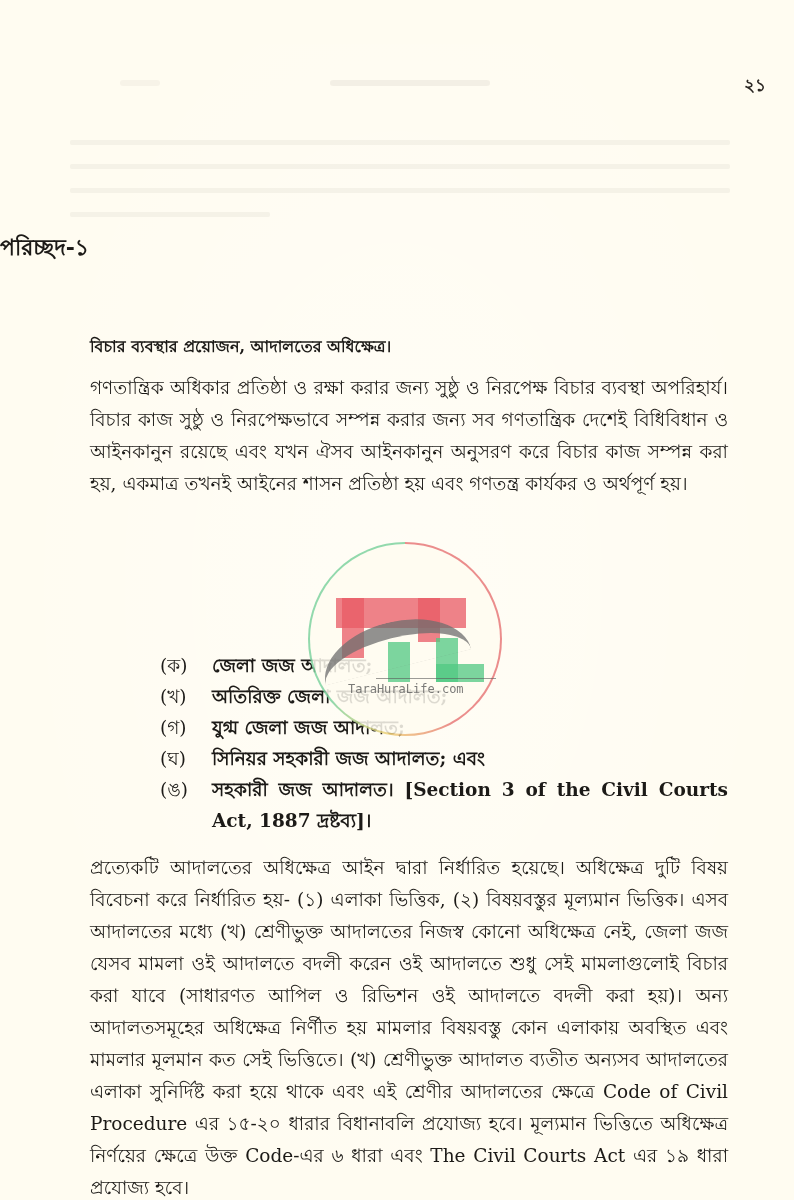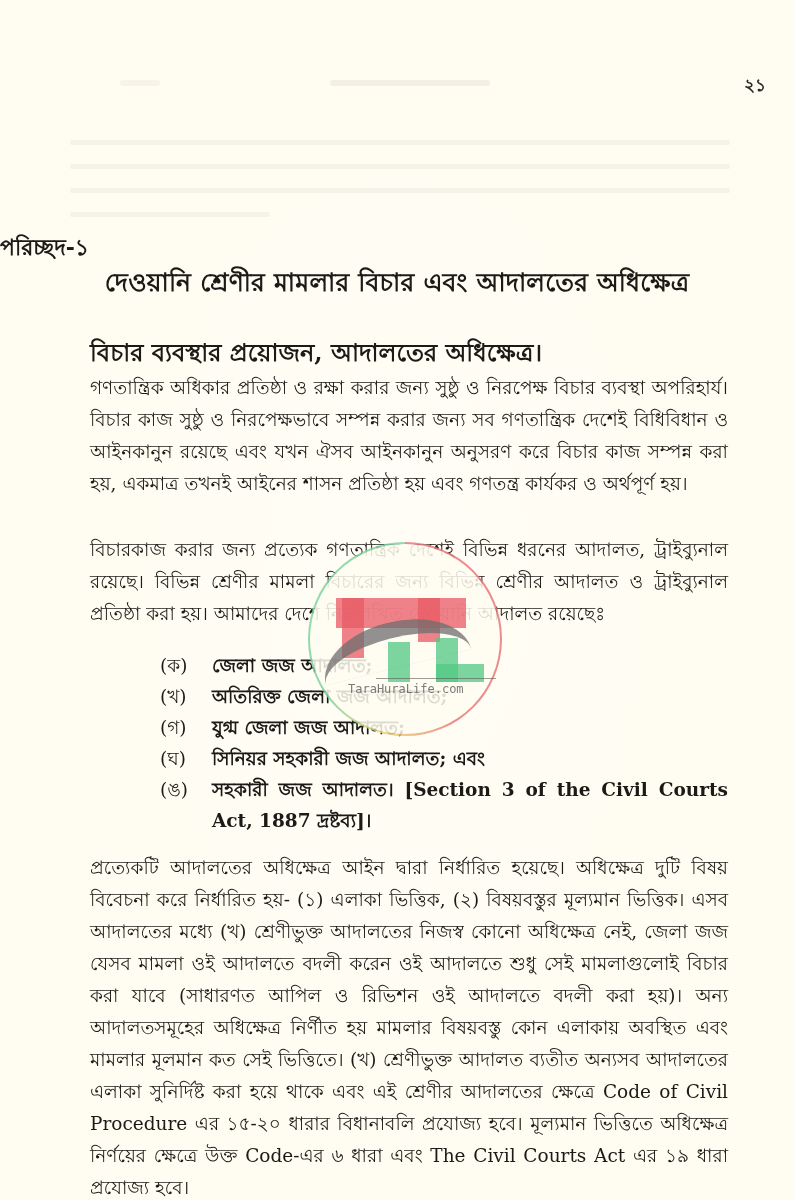--- a/index.html
+++ b/index.html
@@ -82,21 +82,21 @@
       width: 794px;
       text-align: center;
       font-size: 25px;
       font-weight: bold;
       letter-spacing: 0.2px;
     }
     .section-heading {
       position: absolute;
       top: 290px;
       left: 90px;
-      font-size: 24px;
+      font-size: 16px;
       font-weight: bold;
     }
     .para {
       position: absolute;
       left: 90px;
       width: 638px;
       font-size: 18.5px;
       line-height: 32px;
       text-align: justify;
     }
@@ -235,26 +235,24 @@
   <div class="bleed" style="top:168px; width:200px;"></div>
 
   <div class="running-head">
     <div class="faint-left"></div>
     <div class="faint-title"></div>
   </div>
 
   <div class="page-number">২১</div>
 
   <div class="chapter-label">পরিচ্ছদ-১</div>
-  <div class="chapter-title">দেওয়ানি শ্রেণীর মামলার বিচার এবং আদালতের অধিক্ষেত্র</div>
 
   <div class="section-heading">বিচার ব্যবস্থার প্রয়োজন, আদালতের অধিক্ষেত্র।</div>
 
   <div class="para p1">গণতান্ত্রিক অধিকার প্রতিষ্ঠা ও রক্ষা করার জন্য সুষ্ঠু ও নিরপেক্ষ বিচার ব্যবস্থা অপরিহার্য। বিচার কাজ সুষ্ঠু ও নিরপেক্ষভাবে সম্পন্ন করার জন্য সব গণতান্ত্রিক দেশেই বিধিবিধান ও আইনকানুন রয়েছে এবং যখন ঐসব আইনকানুন অনুসরণ করে বিচার কাজ সম্পন্ন করা হয়, একমাত্র তখনই আইনের শাসন প্রতিষ্ঠা হয় এবং গণতন্ত্র কার্যকর ও অর্থপূর্ণ হয়।</div>
-  <div class="para p2">বিচারকাজ করার জন্য প্রত্যেক গণতান্ত্রিক দেশেই বিভিন্ন ধরনের আদালত, ট্রাইব্যুনাল রয়েছে। বিভিন্ন শ্রেণীর মামলা বিচারের জন্য বিভিন্ন শ্রেণীর আদালত ও ট্রাইব্যুনাল প্রতিষ্ঠা করা হয়। আমাদের দেশে নিম্নলিখিত দেওয়ানি আদালত রয়েছেঃ</div>
 
   <div class="list">
     <div class="list-item">
       <span class="list-marker">(ক)</span>
       <span class="list-text">জেলা জজ আদালত;</span>
     </div>
     <div class="list-item">
       <span class="list-marker">(খ)</span>
       <span class="list-text">অতিরিক্ত জেলা জজ আদালত;</span>
     </div>

